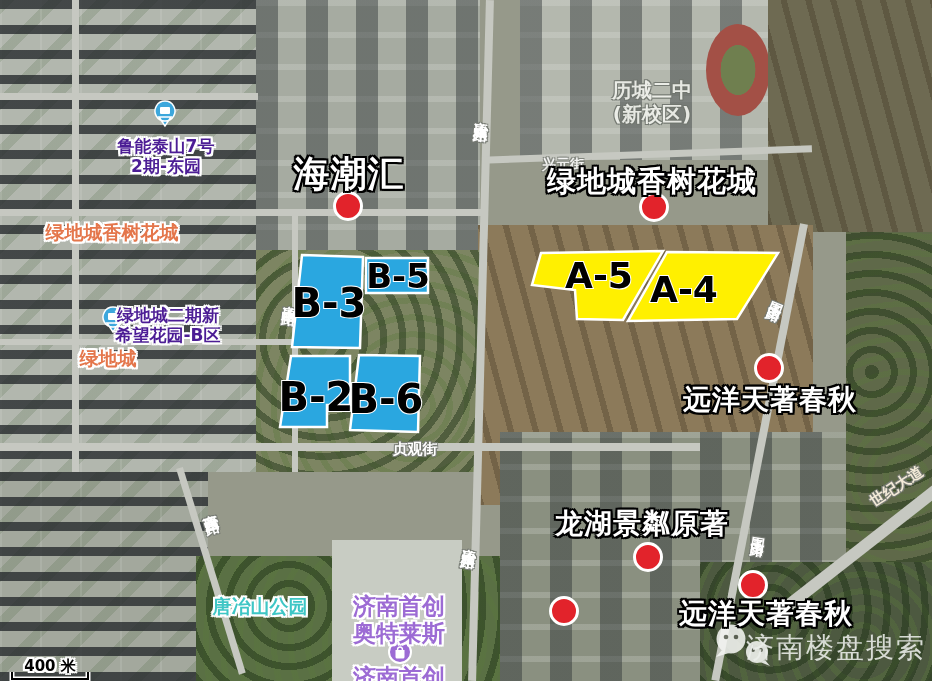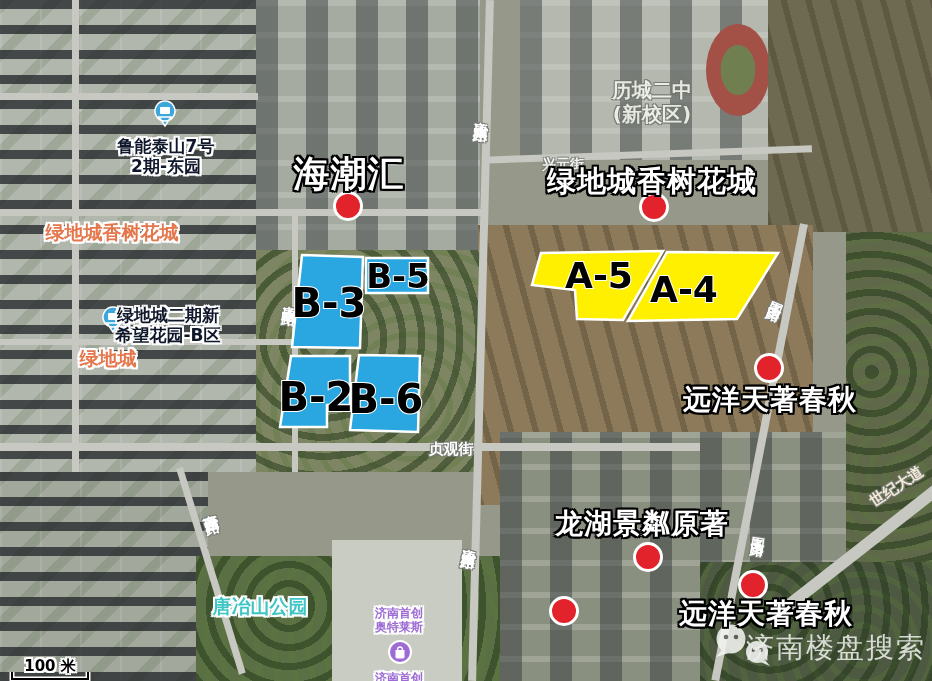--- a/index.html
+++ b/index.html
@@ -22,24 +22,24 @@
   svg.overlay{position:absolute;left:0;top:0;}
   svg text.parcel{font-family:"DejaVu Sans",sans-serif;font-weight:900;fill:#000;
        stroke:#fff;stroke-width:2px;paint-order:stroke;text-anchor:middle;}
   .lbl{position:absolute;transform:translate(-50%,-50%);white-space:nowrap;
        font-weight:bold;line-height:1.18;text-align:center;}
   .big{color:#fff;font-size:29px;letter-spacing:1px;text-shadow:
        -2px -2px 0 #000,2px -2px 0 #000,-2px 2px 0 #000,2px 2px 0 #000,
        -2px 0 0 #000,2px 0 0 #000,0 -2px 0 #000,0 2px 0 #000;}
   .ow{text-shadow:-2px -2px 0 #fff,2px -2px 0 #fff,-2px 2px 0 #fff,2px 2px 0 #fff,
        -2px 0 0 #fff,2px 0 0 #fff,0 -2px 0 #fff,0 2px 0 #fff;}
-  .poi{color:#0f172a;font-size:17px;}
+  .poi{color:#4c1d95;font-size:17px;}
   .orange{color:#e4764b;font-size:19px;}
   .teal{color:#3ec6c5;font-size:19px;text-align:center;}
-  .purple{color:#9c6bd4;font-size:12px;}
+  .purple{color:#9c6bd4;font-size:23px;}
   .school{color:#f0f2ec;font-size:20px;opacity:.92;text-shadow:
        -1px -1px 0 #70756e,1px -1px 0 #70756e,-1px 1px 0 #70756e,1px 1px 0 #70756e;}
   .roadlbl{color:#fff;font-size:15px;font-weight:bold;text-shadow:
        -1px -1px 0 #777b74,1px -1px 0 #777b74,-1px 1px 0 #777b74,1px 1px 0 #777b74;}
   .vert{writing-mode:vertical-rl;text-orientation:upright;letter-spacing:2px;}
   .scaletxt{color:#000;font-size:15px;}
   .wm{color:rgba(236,238,234,.88);font-size:28px;font-weight:normal;letter-spacing:2px;}
 </style>
 </head>
 <body>
@@ -69,21 +69,21 @@
   <div class="road" style="left:0;top:339px;width:294px;height:6px;"></div>
   <div class="road" style="left:482px;top:151px;width:330px;height:7px;transform:rotate(-2deg);"></div>
   <div class="road" style="left:800px;top:224px;width:8px;height:465px;transform:rotate(11deg);transform-origin:top center;"></div>
   <div class="road" style="left:742px;top:538px;width:250px;height:12px;transform:rotate(-38deg);"></div>
   <div class="road" style="left:176px;top:468px;width:7px;height:215px;transform:rotate(-17deg);transform-origin:top center;"></div>
 
   <div class="lbl roadlbl vert" style="left:481px;top:113px;transform:translate(-50%,-50%) rotate(4deg);">唐冶东路</div>
   <div class="lbl roadlbl vert" style="left:290px;top:297px;transform:translate(-50%,-50%) rotate(6deg);">唐冶中路</div>
   <div class="lbl roadlbl vert" style="left:205px;top:507px;transform:translate(-50%,-50%) rotate(-17deg);">唐冶西路</div>
   <div class="lbl roadlbl vert" style="left:470px;top:540px;transform:translate(-50%,-50%) rotate(8deg);">唐冶东路</div>
-  <div class="lbl roadlbl" style="left:415px;top:450px;margin-left:36px;">贞观街</div>
+  <div class="lbl roadlbl" style="left:415px;top:450px;">贞观街</div>
   <div class="lbl roadlbl" style="left:563px;top:164px;font-size:14px;opacity:.85;">兴元街</div>
   <div class="lbl roadlbl vert" style="left:781px;top:296px;font-size:14px;transform:translate(-50%,-50%) rotate(22deg);">围子山路</div>
   <div class="lbl roadlbl vert" style="left:760px;top:530px;font-size:14px;transform:translate(-50%,-50%) rotate(8deg);">围子山路</div>
   <div class="lbl roadlbl" style="left:897px;top:487px;color:#f3ead8;transform:translate(-50%,-50%) rotate(-33deg);">世纪大道</div>
 
   <svg class="overlay" width="932" height="681" viewBox="0 0 932 681">
 
     <polygon points="302,255 363,257 360,348 292,347" stroke="#fff" stroke-width="2.5" fill="#2aa7e0"></polygon>
     <polygon points="366,258 428,258 428,293 366,293" stroke="#fff" stroke-width="2.5" fill="#2aa7e0"></polygon>
     <polygon points="291,356 350,356 350,405 327,405 327,427 280,427" stroke="#fff" stroke-width="2.5" fill="#2aa7e0"></polygon>
@@ -156,16 +156,16 @@
   <div class="lbl purple ow" style="left:399px;top:620px;">
     <div>济南首创</div>
     <div>奥特莱斯</div>
   </div>
   <div class="lbl purple ow" style="left:399px;top:678px;">济南首创</div>
   <div class="lbl school" style="left:652px;top:103px;">
     <div>历城二中</div>
     <div>(新校区)</div>
   </div>
 
-  <div class="lbl scaletxt ow" style="left:50px;top:667px;">100 米</div>
+  <div class="lbl scaletxt ow" style="left:50px;top:667px;">400 米</div>
   <div class="lbl wm" style="left:836px;top:648px;">济南楼盘搜索</div>
 
 </div>
 
 </body></html>

